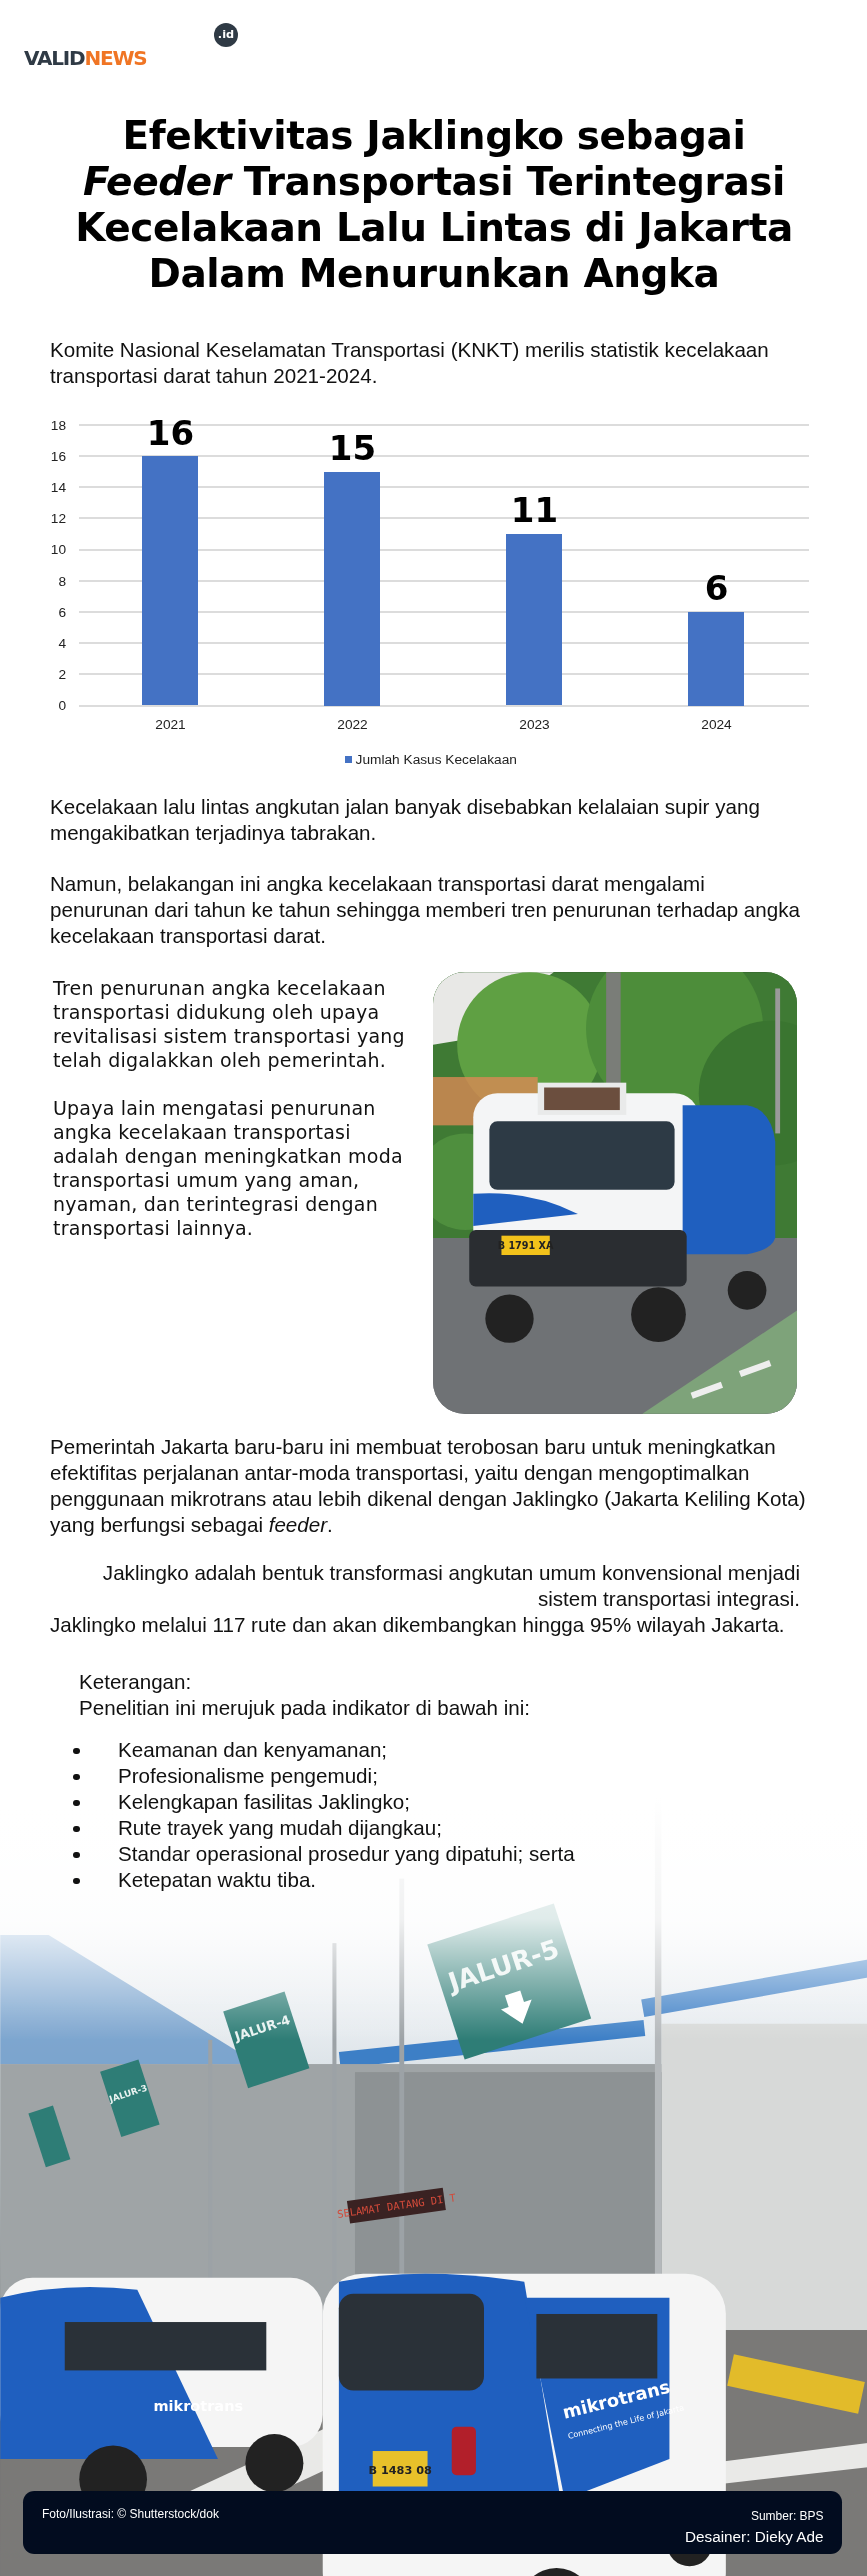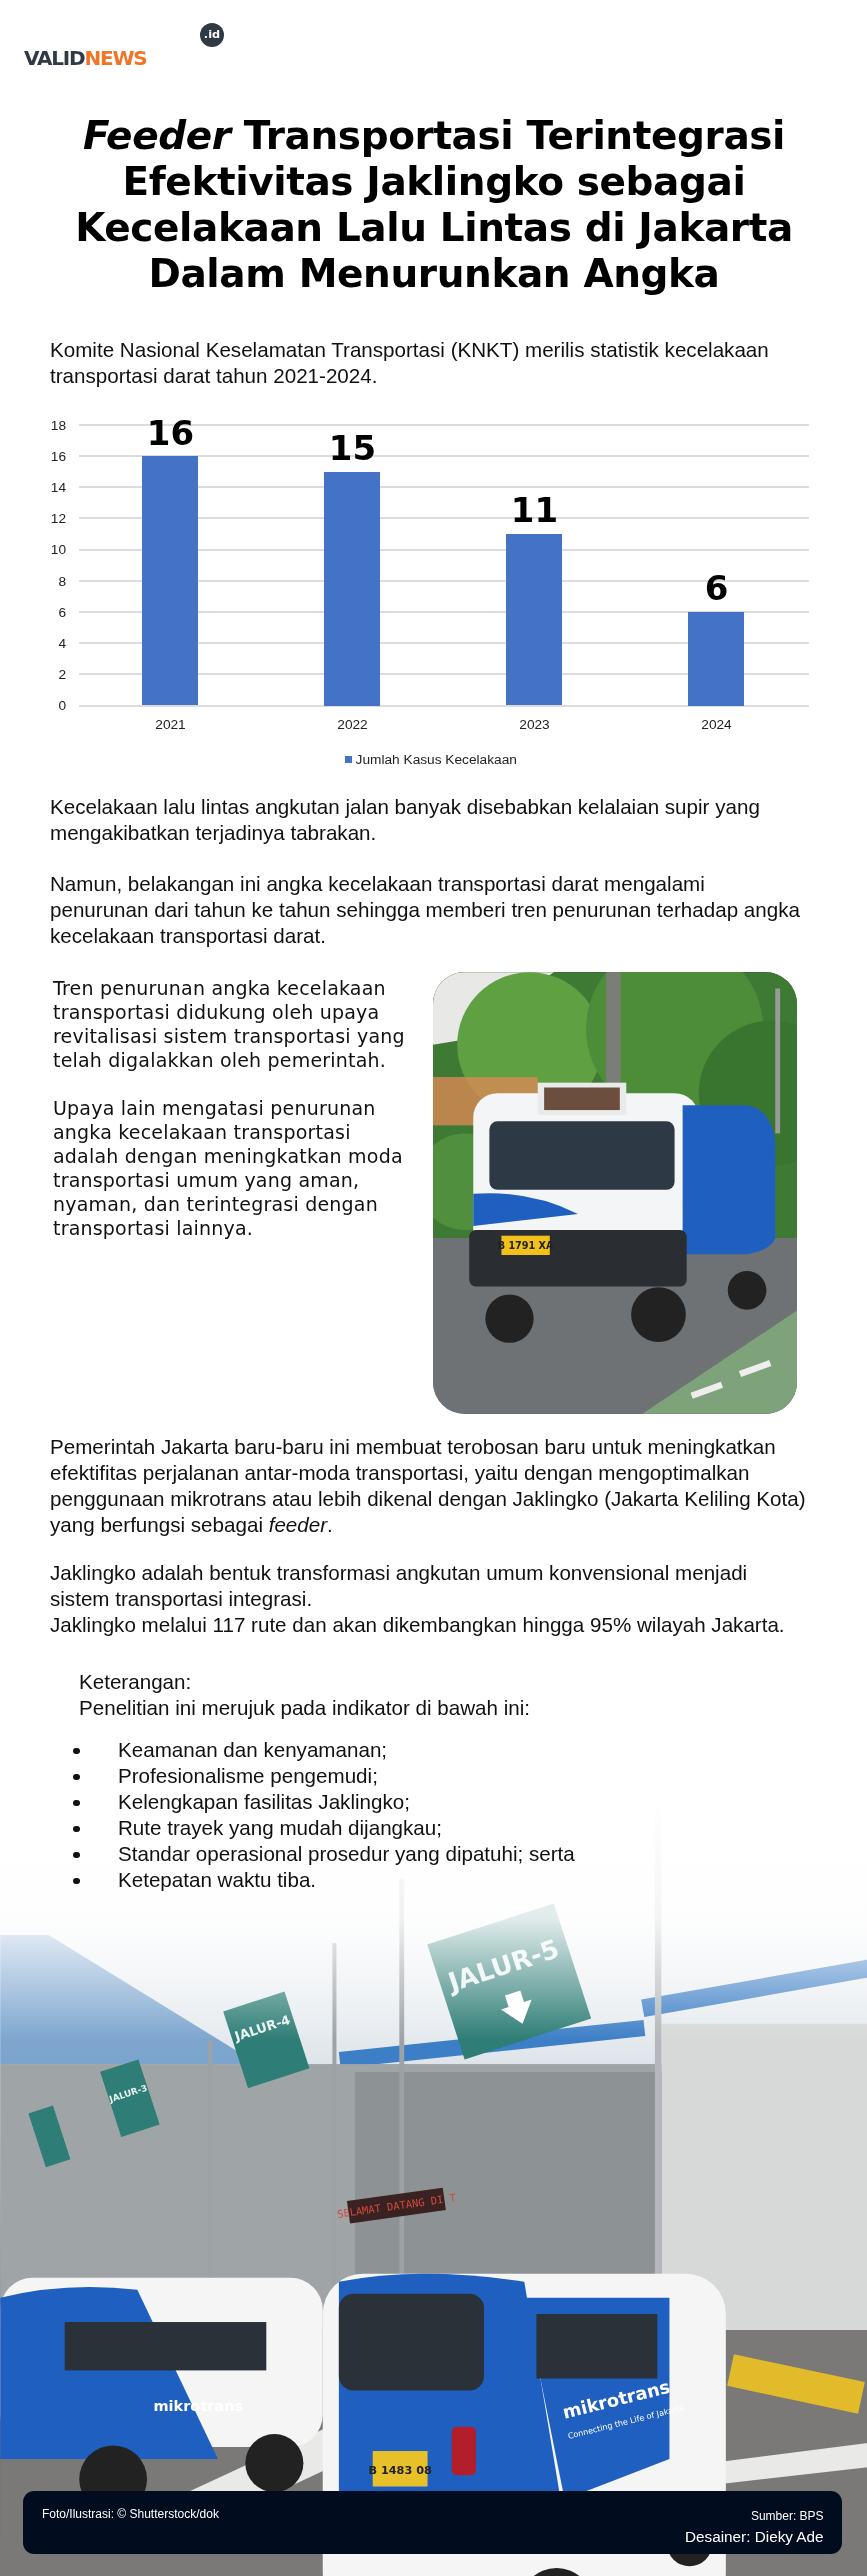--- a/index.html
+++ b/index.html
@@ -4,21 +4,21 @@
 <style>
   * { box-sizing: border-box; margin: 0; padding: 0; }
   html, body { width: 868px; height: 2576px; background: #ffffff; overflow: hidden; }
   body { position: relative; font-family: "Liberation Sans", "DejaVu Sans", sans-serif; color: #111; }
 
   
   .logo { position: absolute; left: 24px; top: 22.6px; height: 45px; display: flex; align-items: flex-end; }
   .logo-text { font-family: "DejaVu Sans", sans-serif; font-weight: 900; font-size: 20px; letter-spacing: -1.2px; line-height: 1; }
   .logo-valid { color: #2f3a45; }
   .logo-news { color: #f07524; }
-  .logo-badge { position: absolute; left: 176px; top: 0px; width: 24px; height: 24px; border-radius: 50%;
+  .logo-badge { position: absolute; left: 190px; top: 0px; width: 24px; height: 24px; border-radius: 50%;
     background: #2f3a45; color: #fff; font-size: 11.3px; font-weight: 700; display: flex; align-items: center; justify-content: center; font-family: "DejaVu Sans", sans-serif; }
 
   
   .title { position: absolute; left: 0; top: 113px; width: 868px; text-align: center;
     font-family: "DejaVu Sans", sans-serif; font-weight: 900; font-size: 39px; line-height: 46px; color: #000; letter-spacing: -0.4px; }
   .title .line { display: block; white-space: nowrap; }
   .title em { font-style: italic; }
 
   
   .para { position: absolute; left: 50px; width: 774px; font-family: "Liberation Sans", sans-serif;
@@ -63,22 +63,22 @@
 </head>
 <body>
 
 <div class="logo">
   <span class="logo-text logo-valid">VALID</span>
   <span class="logo-text logo-news">NEWS</span>
   <span class="logo-badge">.id</span>
 </div>
 
 <h1 class="title">
+  <span class="line">Efektivitas Jaklingko sebagai</span>
   <span class="line"><em>Feeder</em><span> Transportasi Terintegrasi</span></span>
-  <span class="line">Efektivitas Jaklingko sebagai</span>
   <span class="line">Kecelakaan Lalu Lintas di Jakarta</span>
   <span class="line">Dalam Menurunkan Angka</span>
 </h1>
 
 <p class="para" style="top:337px; width:750px;">Komite Nasional Keselamatan Transportasi (KNKT) merilis statistik kecelakaan transportasi darat tahun 2021-2024.</p>
 
 <div class="chart">
 
   <div class="ytick" style="top:18px">18</div>
   <div class="ytick" style="top:49px">16</div>
@@ -159,21 +159,21 @@
     <rect x="85" y="327" width="60" height="24" fill="#f2c21b"></rect>
     <text x="115" y="344" font-size="12" font-weight="700" text-anchor="middle" fill="#222" font-family="DejaVu Sans, sans-serif">B 1791 XA</text>
     <circle cx="95" cy="430" r="30" fill="#222"></circle>
     <circle cx="280" cy="425" r="34" fill="#222"></circle>
     <circle cx="390" cy="395" r="24" fill="#222"></circle>
   </svg>
 </div>
 
 <p class="para" style="top:1434px; width:786px;"><span>Pemerintah Jakarta baru-baru ini membuat terobosan baru untuk meningkatkan efektifitas perjalanan antar-moda transportasi, yaitu dengan mengoptimalkan penggunaan mikrotrans atau lebih dikenal dengan Jaklingko (Jakarta Keliling Kota) yang berfungsi sebagai </span><em>feeder</em><span>.</span></p>
 
-<p class="para" style="top:1560px; width:750px;">Jaklingko adalah bentuk transformasi angkutan umum konvensional menjadi sistem transportasi integrasi.</p>
+<p class="para" style="top:1560px; width:750px;text-align:right;">Jaklingko adalah bentuk transformasi angkutan umum konvensional menjadi sistem transportasi integrasi.</p>
 <p class="para" style="top:1612px; width:750px;">Jaklingko melalui 117 rute dan akan dikembangkan hingga 95% wilayah Jakarta.</p>
 
 <div class="ket">
   <div>Keterangan:</div>
   <div>Penelitian ini merujuk pada indikator di bawah ini:</div>
 </div>
 <ul class="ket-list">
   <li>Keamanan dan kenyamanan;</li>
   <li>Profesionalisme pengemudi;</li>
   <li>Kelengkapan fasilitas Jaklingko;</li>

